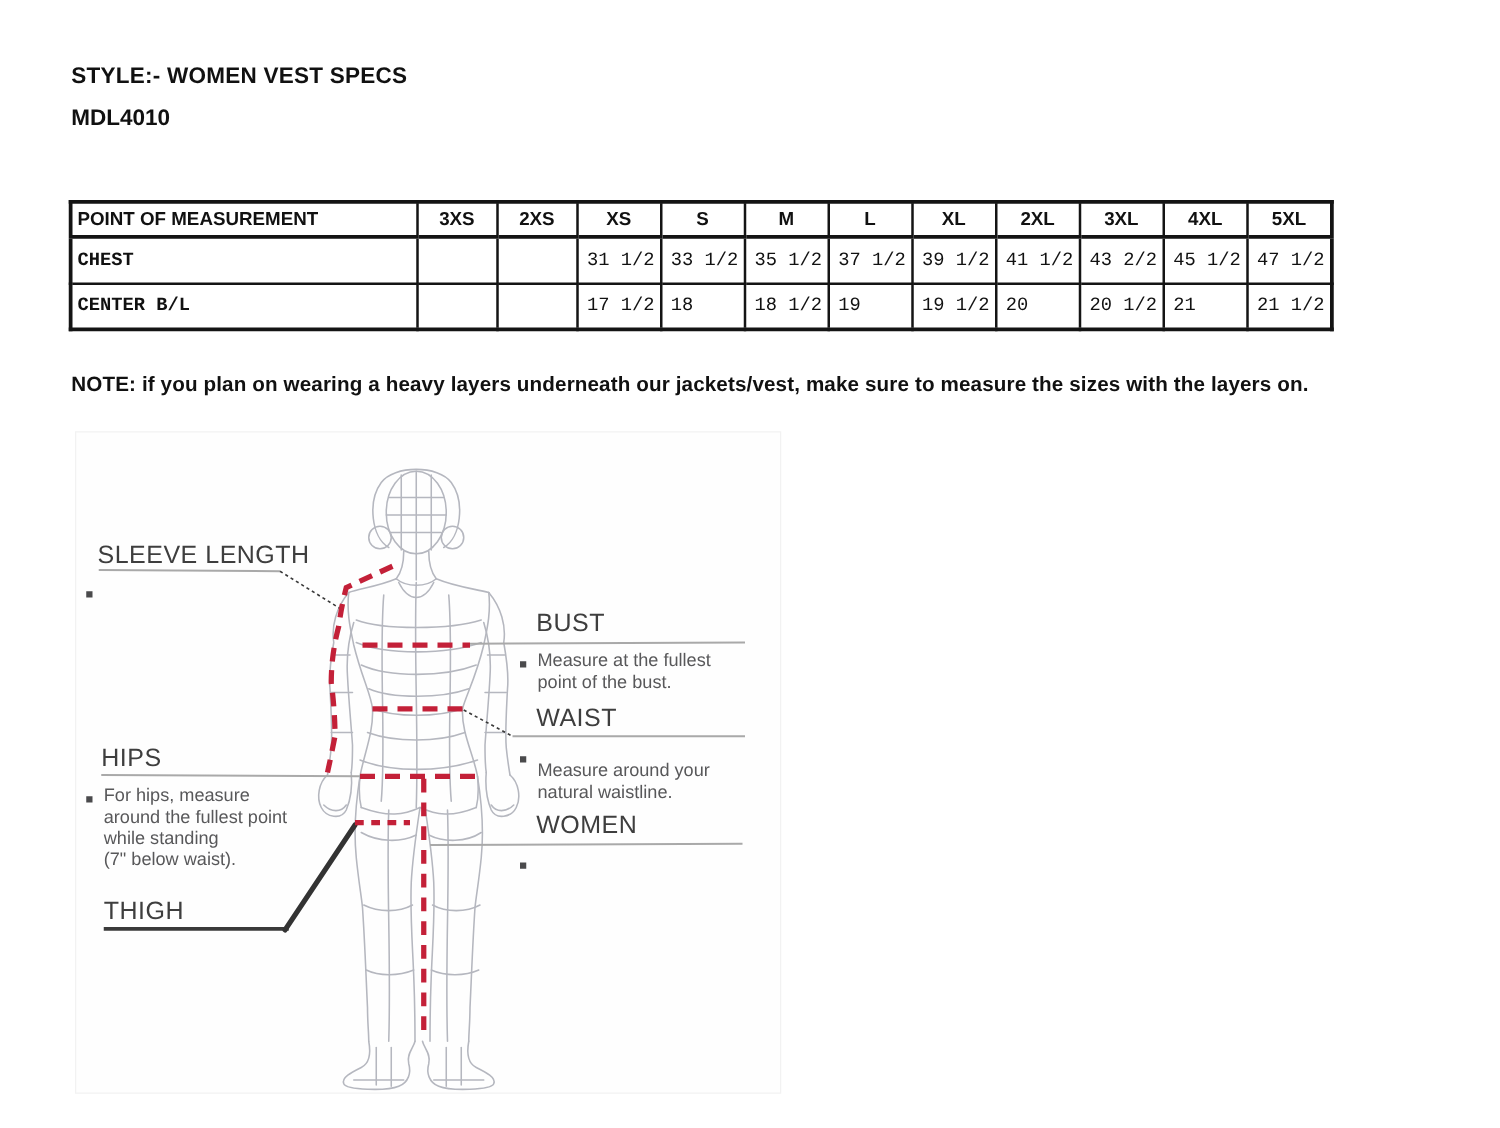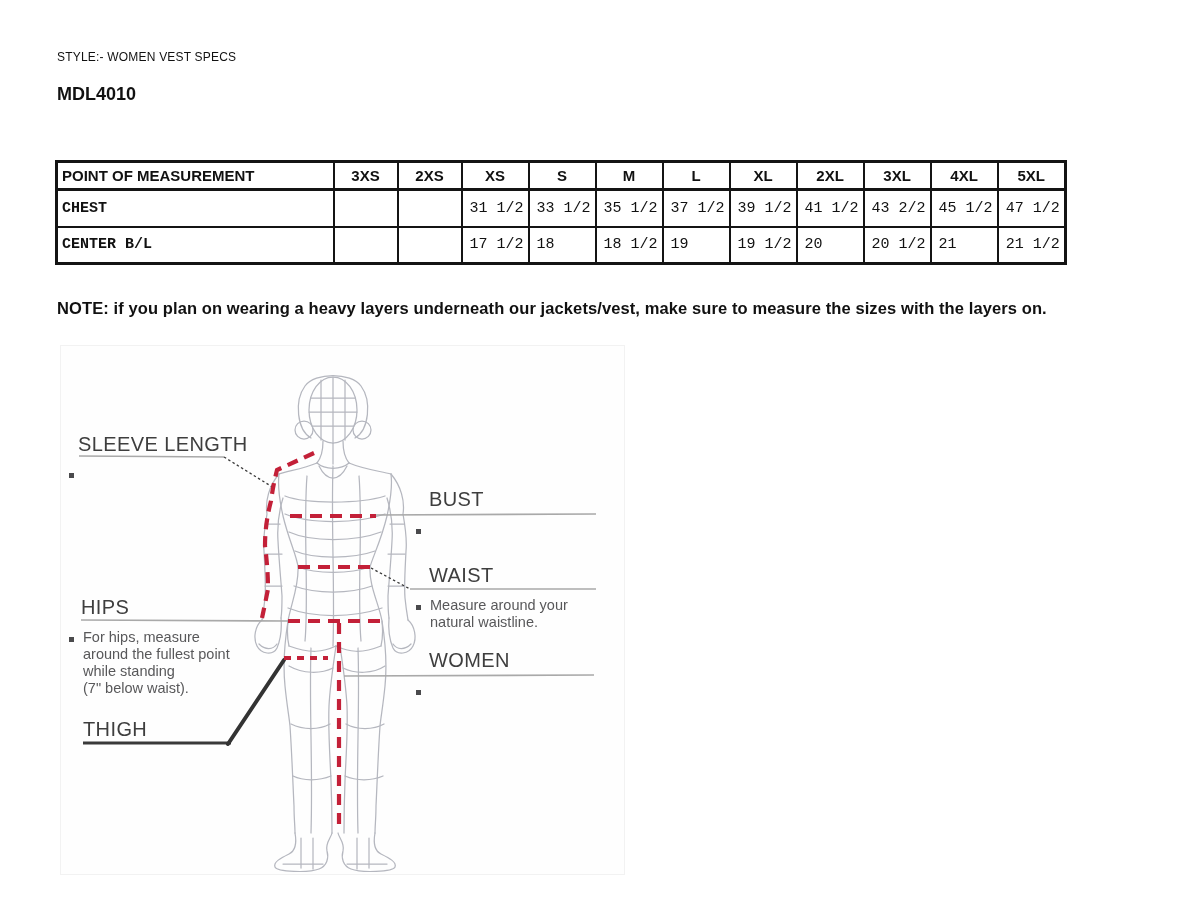--- a/index.html
+++ b/index.html
@@ -1,21 +1,21 @@
 <!DOCTYPE html>
 <html><head>
 <meta charset="utf-8">
 <style>
   * { box-sizing: border-box; }
   html,body { margin:0; padding:0; background:#ffffff; }
   .page {
     position:relative; width:1200px; height:902px; background:#ffffff;
     font-family:"Liberation Sans", sans-serif; color:#111; overflow:hidden;
   }
-  .doc-title { position:absolute; left:57px; top:50px; font-size:12px; font-weight:normal; letter-spacing:0.2px; }
+  .doc-title { position:absolute; left:57px; top:50px; font-size:18px; font-weight:bold; letter-spacing:0.2px; }
   .doc-model { position:absolute; left:57px; top:84px; font-size:18px; font-weight:bold; }
 
   table.spec {
     position:absolute; left:55px; top:160px;
     border-collapse:collapse; table-layout:fixed;
     border:3px solid #141414; font-size:15px;
   }
   table.spec th, table.spec td { border:2px solid #141414; overflow:hidden; white-space:nowrap; }
   table.spec th { height:28px; font-size:15px; font-weight:bold; padding:2px 4px; border-bottom-width:3px; }
   table.spec th.pom { width:277px; text-align:left; }
@@ -43,21 +43,21 @@
   .b-sleeve { left:8px;   top:127px; }
   .t-hips   { left:20px;  top:250px; }
   .x-hips   { left:22px;  top:283px; }
   .b-hips   { left:8px;   top:291px; }
   .t-thigh  { left:22px;  top:372px; }
   .x-thigh  { left:20px;  top:404px; }
   .t-bust   { left:368px; top:142px; }
   .x-bust   { left:369px; top:175px; }
   .b-bust   { left:355px; top:183px; }
   .t-waist  { left:368px; top:218px; }
-  .x-waist  { left:369px; top:251px; }
+  .x-waist  { left:369px; top:263px; }
   .b-waist  { left:355px; top:259px; }
   .t-inseam { left:368px; top:303px; }
   .x-inseam { left:369px; top:336px; }
   .b-inseam { left:355px; top:344px; }
 </style>
 </head>
 <body>
 
 <div class="page">
 
@@ -226,20 +226,22 @@
     <span class="bullet b-hips"></span>
     <div class="sec-text x-hips">For hips, measure
 around the fullest point
 while standing
 (7" below waist).</div>
 
     <div class="sec-title t-thigh">THIGH</div>
 
     <div class="sec-title t-bust">BUST</div>
     <span class="bullet b-bust"></span>
+    <div class="sec-text x-bust">Measure at the fullest
+point of the bust.</div>
 
     <div class="sec-title t-waist">WAIST</div>
     <span class="bullet b-waist"></span>
     <div class="sec-text x-waist">Measure around your
 natural waistline.</div>
 
     <div class="sec-title t-inseam">WOMEN</div>
     <span class="bullet b-inseam"></span>
 
   </div>

